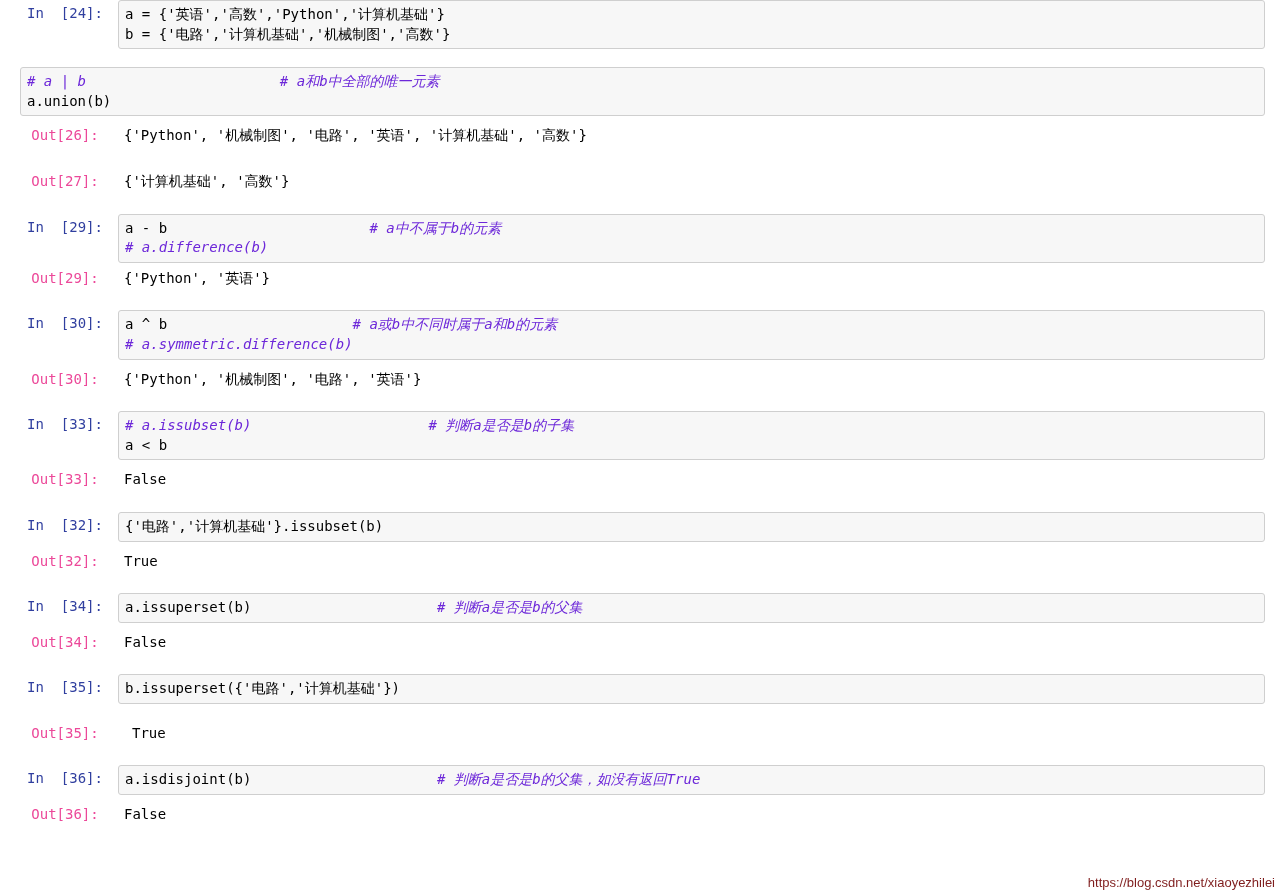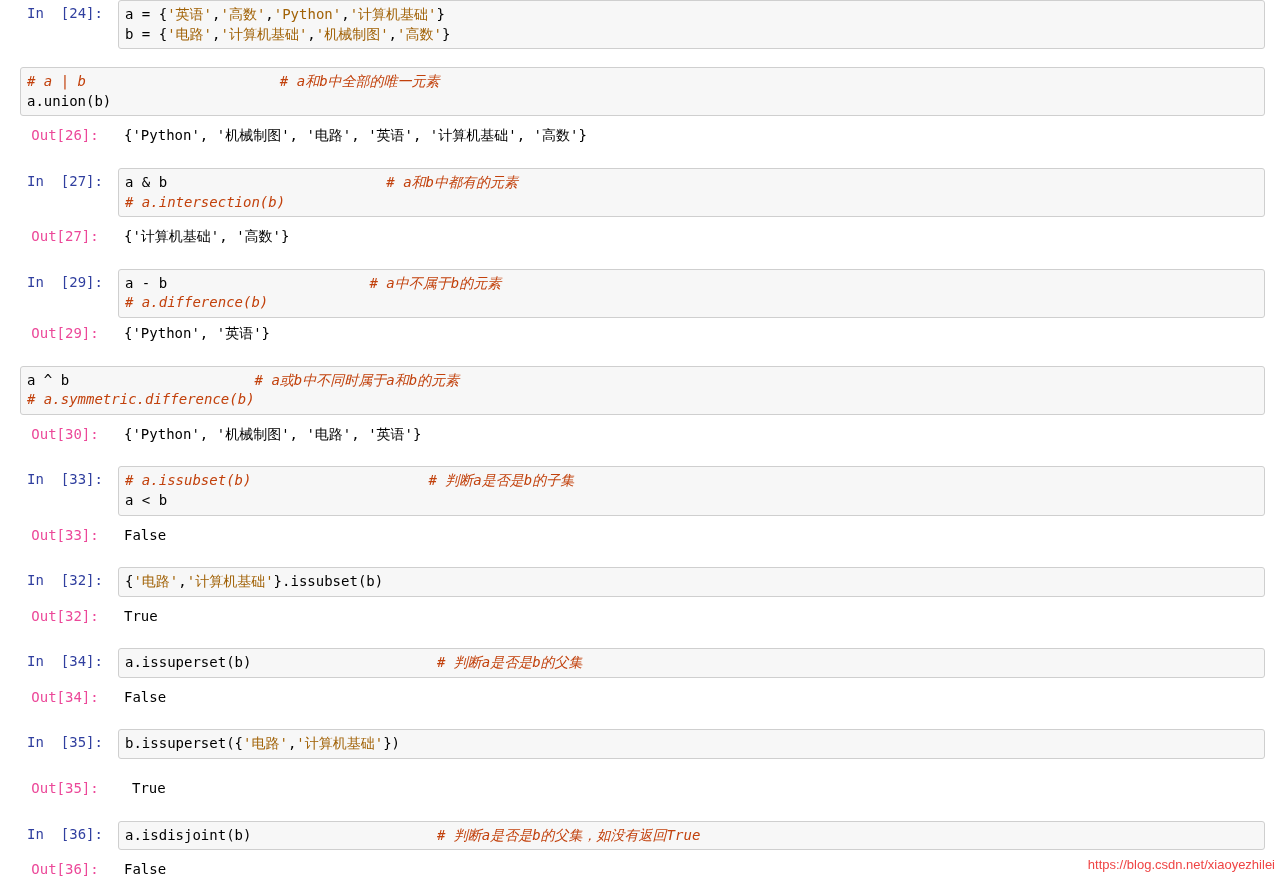--- a/index.html
+++ b/index.html
@@ -42,27 +42,27 @@
     overflow: hidden;
   }
   .output-area {
     flex: 1;
     padding: 4px 6px;
     line-height: 1.4;
     white-space: pre;
     font-family: monospace;
   }
   .cell-group { margin-bottom: 18px; }
-  .s { color: #a16207; margin-top: 16px; } 
-  .c { color: #c2410c; font-style: italic; } 
+  .s { color: #000000; margin-top: 16px; } 
+  .c { color: #6d28d9; font-style: italic; } 
   .watermark {
     position: fixed;
     right: 10px;
-    bottom: 22px;
-    color: #ef4444;
+    bottom: 4px;
+    color: #7f1d1d;
     font-size: 13px;
     font-family: sans-serif;
     padding-left: 26px;
   }
 </style>
 </head>
 <body>
 
 <div class="container" id="notebook">
     <div class="cell-group">
@@ -76,43 +76,39 @@
       <div class="cell-row">
         <div class="code-area"><span class="c"># a | b                       # a和b中全部的唯一元素</span>
 a.union(b)</div>
       </div>
       <div class="cell-row" style="margin-top: 6px;">
         <div class="prompt out">Out[<span class="num">26</span>]:</div>
         <div class="output-area">{'Python', '机械制图', '电路', '英语', '计算机基础', '高数'}</div>
       </div>
     </div>
     <div class="cell-group">
-      <div class="cell-row">
-        <div class="prompt in">In&nbsp;&nbsp;[<span class="num">27</span>]:</div>
-        <div class="code-area">a &amp; b                          <span class="c"># a和b中都有的元素</span>
-<span class="c"># a.intersection(b)</span></div>
-      </div>
       <div class="cell-row" style="margin-top: 6px;">
         <div class="prompt out">Out[<span class="num">27</span>]:</div>
         <div class="output-area">{'计算机基础', '高数'}</div>
       </div>
     </div>
     <div class="cell-group">
       <div class="cell-row">
         <div class="prompt in">In&nbsp;&nbsp;[<span class="num">29</span>]:</div>
         <div class="code-area">a - b                        <span class="c"># a中不属于b的元素</span>
 <span class="c"># a.difference(b)</span></div>
       </div>
       <div class="cell-row" style="margin-top: 2px;">
         <div class="prompt out">Out[<span class="num">29</span>]:</div>
         <div class="output-area">{'Python', '英语'}</div>
       </div>
     </div>
     <div class="cell-group">
       <div class="cell-row">
+        <div class="prompt in">In&nbsp;&nbsp;[<span class="num">30</span>]:</div>
         <div class="code-area">a ^ b                      <span class="c"># a或b中不同时属于a和b的元素</span>
 <span class="c"># a.symmetric.difference(b)</span></div>
       </div>
       <div class="cell-row" style="margin-top: 6px;">
         <div class="prompt out">Out[<span class="num">30</span>]:</div>
         <div class="output-area">{'Python', '机械制图', '电路', '英语'}</div>
       </div>
     </div>
     <div class="cell-group">
       <div class="cell-row">

